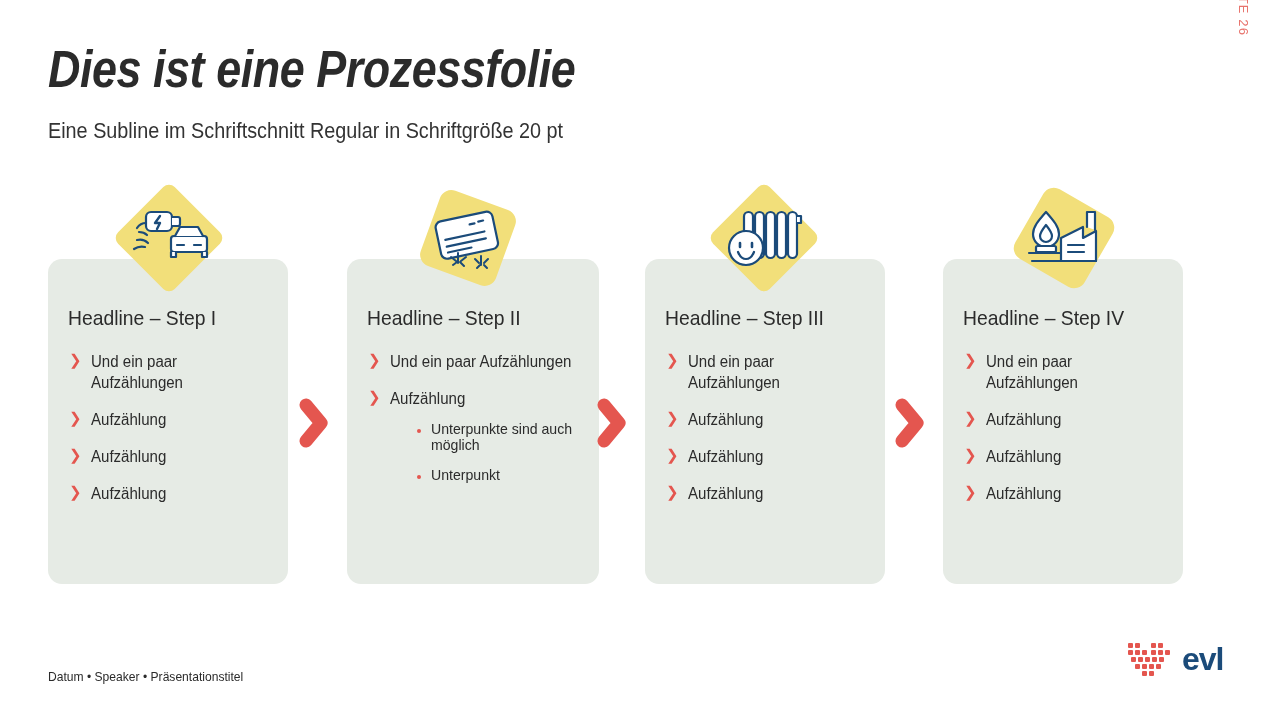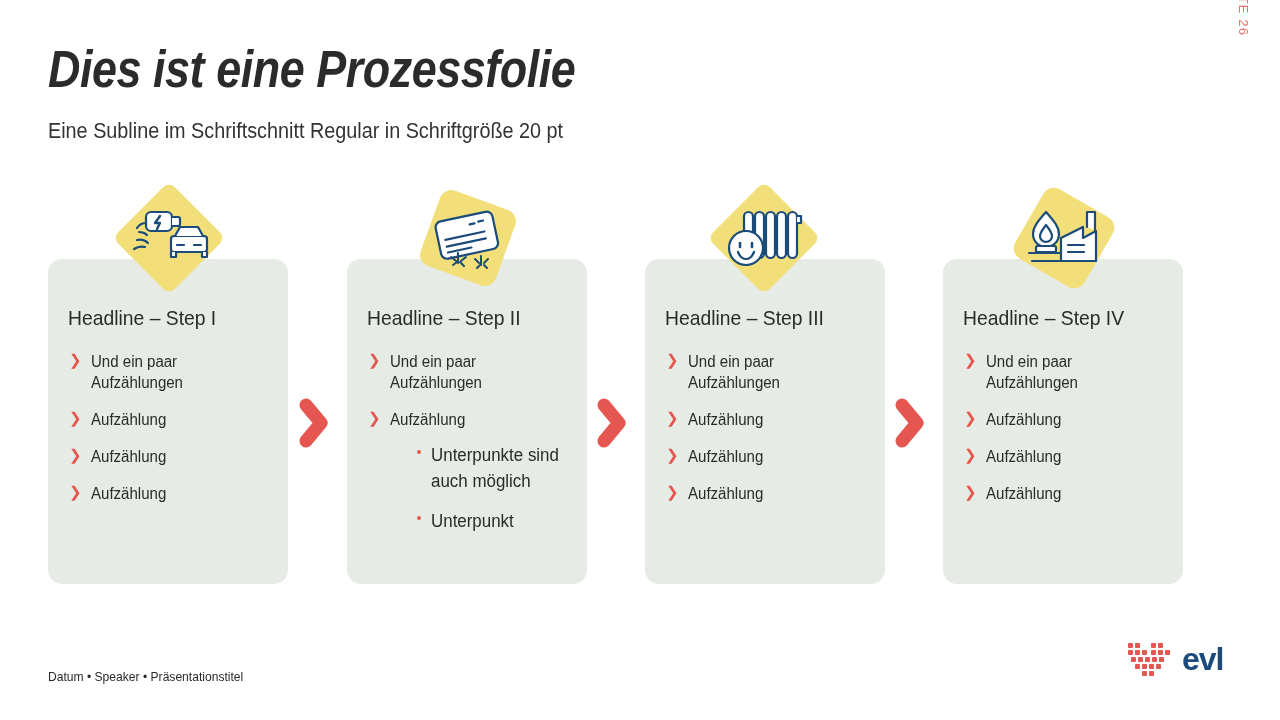--- a/index.html
+++ b/index.html
@@ -30,21 +30,21 @@
   }
 
   
   .row{position:absolute;left:0;top:12px;width:1280px;height:720px;}
 
   .card{
     position:absolute;top:247px;width:240px;height:325px;
     background:#e6ebe5;border-radius:14px;
   }
   .card.c1{left:48px;}
-  .card.c2{left:347px;}
+  .card.c2{left:347px;padding-left:12px;}
   .card.c3{left:645px;}
   .card.c4{left:943px;}
 
   .card-head{
     position:absolute;left:20px;top:46px;right:14px;
     font-size:21px;line-height:26px;color:#2b2b2b;font-weight:normal;
     transform:scaleX(0.92);transform-origin:left center;white-space:nowrap;
   }
   .bullets{position:absolute;left:20px;top:92px;right:12px;}
   .bullet{
@@ -52,21 +52,21 @@
     font-size:16px;line-height:21px;color:#2b2b2b;
   }
   .bullet .btxt{display:block;transform:scaleX(0.94);transform-origin:left center;}
   .bullet .chev{
     position:absolute;left:1px;top:1px;width:10px;height:16px;
     color:#e4564f;font-size:15px;font-weight:bold;line-height:16px;
   }
   .sub{margin-left:25px;margin-top:12px;}
   .subitem{
     position:relative;padding-left:16px;margin-bottom:14px;
-    font-size:18px;line-height:26px;color:#2b2b2b;
+    font-size:15px;line-height:16px;color:#2b2b2b;
   }
   .subitem .stxt{display:block;transform:scaleX(0.94);transform-origin:left center;}
   .subitem .dot{
     position:absolute;left:2px;top:8px;width:4px;height:4px;border-radius:50%;
     background:#e4564f;
   }
 
   
   .badge{position:absolute;width:96px;height:96px;top:178px;}
   .badge.b1{left:121px;}

